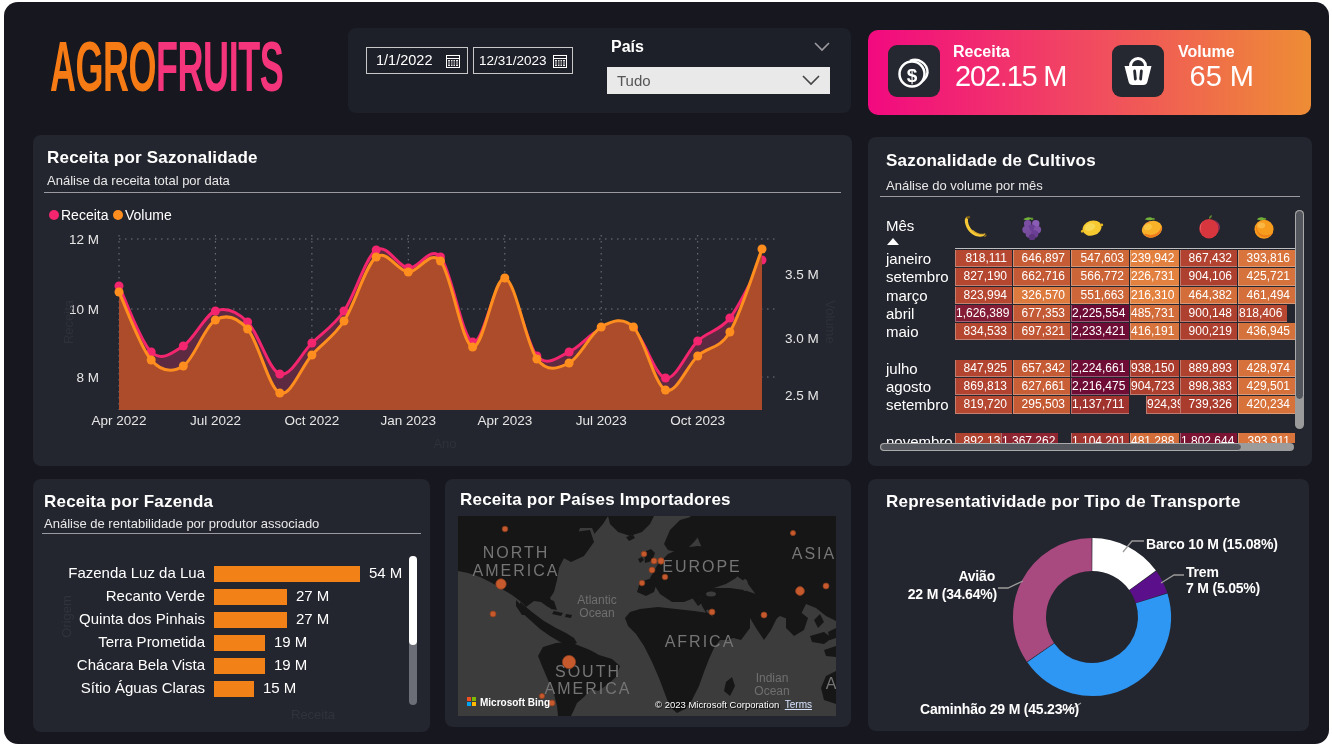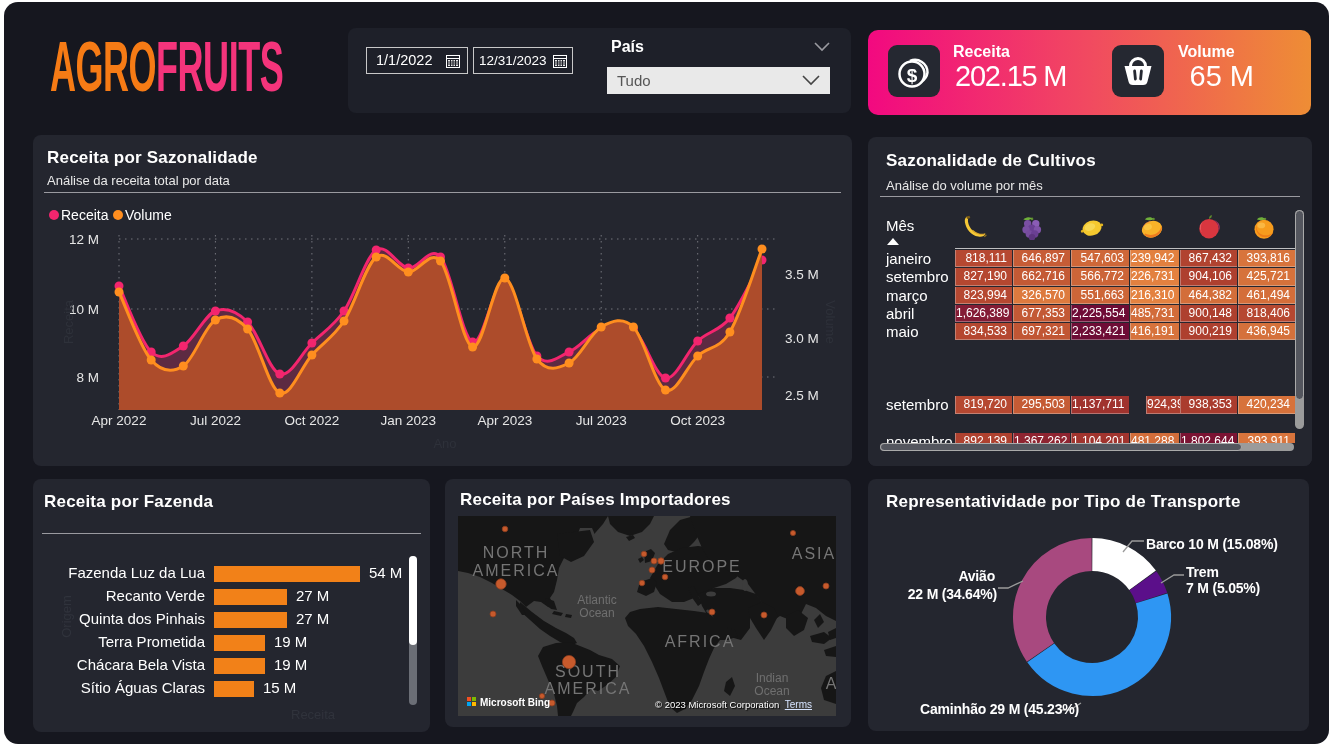--- a/index.html
+++ b/index.html
@@ -258,61 +258,80 @@
 <div class="tc" style="left:312px;width:57px;background:#D36E3A">464,382</div>
 <div class="tc" style="left:370px;width:57px;background:#D46E3A">461,494</div>
 </div>
 <div class="trow" style="top:167.9px">
 <div class="mon">abril</div>
 <div class="tc" style="left:87px;width:57px;background:#841C35">1,626,389</div>
 <div class="tc" style="left:145px;width:57px;background:#C35935">677,353</div>
 <div class="tc" style="left:203px;width:58px;background:#6F0C36">2,225,554</div>
 <div class="tc" style="left:262px;width:49px;background:#D26C3A">485,731</div>
 <div class="tc" style="left:312px;width:57px;background:#AE402F">900,148</div>
-<div class="tc" style="left:370px;width:57px;background:#B64831">818,406</div>
+<div class="tc" style="left:370px;width:49px;background:#B64831">818,406</div>
 </div>
 <div class="trow" style="top:186.2px">
 <div class="mon">maio</div>
 <div class="tc" style="left:87px;width:57px;background:#B54730">834,533</div>
 <div class="tc" style="left:145px;width:57px;background:#C15634">697,321</div>
 <div class="tc" style="left:203px;width:58px;background:#6E0C36">2,233,421</div>
 <div class="tc" style="left:262px;width:49px;background:#D7733C">416,191</div>
 <div class="tc" style="left:312px;width:57px;background:#AE402F">900,219</div>
 <div class="tc" style="left:370px;width:57px;background:#D5713B">436,945</div>
 </div>
+<div class="trow" style="top:222.8px">
+<div class="mon">julho</div>
+<div class="tc" style="left:87px;width:57px;background:#B34530">847,925</div>
+<div class="tc" style="left:145px;width:57px;background:#C55B35">657,342</div>
+<div class="tc" style="left:203px;width:58px;background:#6F0C36">2,224,661</div>
+<div class="tc" style="left:262px;width:49px;background:#AA3C2E">938,150</div>
+<div class="tc" style="left:312px;width:57px;background:#AF412F">889,893</div>
+<div class="tc" style="left:370px;width:57px;background:#D6713B">428,974</div>
+</div>
+<div class="trow" style="top:241.1px">
+<div class="mon">agosto</div>
+<div class="tc" style="left:87px;width:57px;background:#B14330">869,813</div>
+<div class="tc" style="left:145px;width:57px;background:#C85F36">627,661</div>
+<div class="tc" style="left:203px;width:58px;background:#6F0C36">2,216,475</div>
+<div class="tc" style="left:262px;width:49px;background:#AE402F">904,723</div>
+<div class="tc" style="left:312px;width:57px;background:#AE402F">898,383</div>
+<div class="tc" style="left:370px;width:57px;background:#D6713B">429,501</div>
+</div>
 <div class="trow" style="top:259.4px">
 <div class="mon">setembro</div>
 <div class="tc" style="left:87px;width:57px;background:#B64831">819,720</div>
 <div class="tc" style="left:145px;width:57px;background:#C55B35">295,503</div>
 <div class="tc" style="left:203px;width:58px;background:#A0332E">1,137,711</div>
 <div class="tc" style="left:278px;width:36px;background:#AC3E2F">924,396</div>
-<div class="tc" style="left:312px;width:57px;background:#AA3C2E">938,353</div>
+<div class="tc" style="left:312px;width:57px;background:#AA3C2E">739,326</div>
 <div class="tc" style="left:370px;width:57px;background:#D7723B">420,234</div>
 </div>
 <div class="trow" style="top:296.0px">
 <div class="mon">novembro</div>
 <div class="tc" style="left:87px;width:57px;background:#AF412F">892,139</div>
-<div class="tc" style="left:145px;width:57px;background:#8F2431">1,367,262</div>
+<div class="tc" style="left:133px;width:57px;background:#8F2431">1,367,262</div>
 <div class="tc" style="left:203px;width:58px;background:#A1342E">1,104,201</div>
 <div class="tc" style="left:262px;width:49px;background:#D26D3A">481,288</div>
 <div class="tc" style="left:312px;width:57px;background:#7B1333">1,802,644</div>
 <div class="tc" style="left:370px;width:57px;background:#D8743C">393,911</div>
 </div>
 
   <div style="position:absolute;left:0;top:306px;width:444px;height:23px;background:#24262F"></div>
 
   <div style="position:absolute;left:12px;top:306px;width:414px;height:8px;border-radius:4px;background:#9B9B9B"></div>
   <div style="position:absolute;left:12px;top:306px;width:362px;height:8px;border-radius:4px;background:#54565E;border:1px solid #AAA"></div>
 
   <div style="position:absolute;left:427px;top:73px;width:9px;height:219px;border-radius:5px;background:#9B9B9B"></div>
   <div style="position:absolute;left:427px;top:73px;width:9px;height:190px;border-radius:5px;background:#54565E;border:1px solid #AAA"></div>
 </div>
 
 <div class="panel" style="left:33px;top:479px;width:397px;height:253px">
   <div class="ptitle" style="left:11px;top:13px">Receita por Fazenda</div>
+  <div class="psub" style="left:11px;top:37px">Análise de rentabilidade por produtor associado</div>
   <div class="sep" style="left:9px;top:54px;width:379px"></div>
   <div style="position:absolute;left:12px;top:130px;color:#30333C;font-size:13px;transform:rotate(-90deg)">Origem</div>
   <div style="position:absolute;left:258px;top:228px;color:#30333C;font-size:13px">Receita</div>
   <div class="blab" style="top:85px">Fazenda Luz da Lua</div>
 <div class="bar" style="top:87px;width:146px"></div>
 <div class="bval" style="top:85px;left:336px">54 M</div>
 <div class="blab" style="top:108px">Recanto Verde</div>
 <div class="bar" style="top:110px;width:73px"></div>
 <div class="bval" style="top:108px;left:263px">27 M</div>
 <div class="blab" style="top:131px">Quinta dos Pinhais</div>

